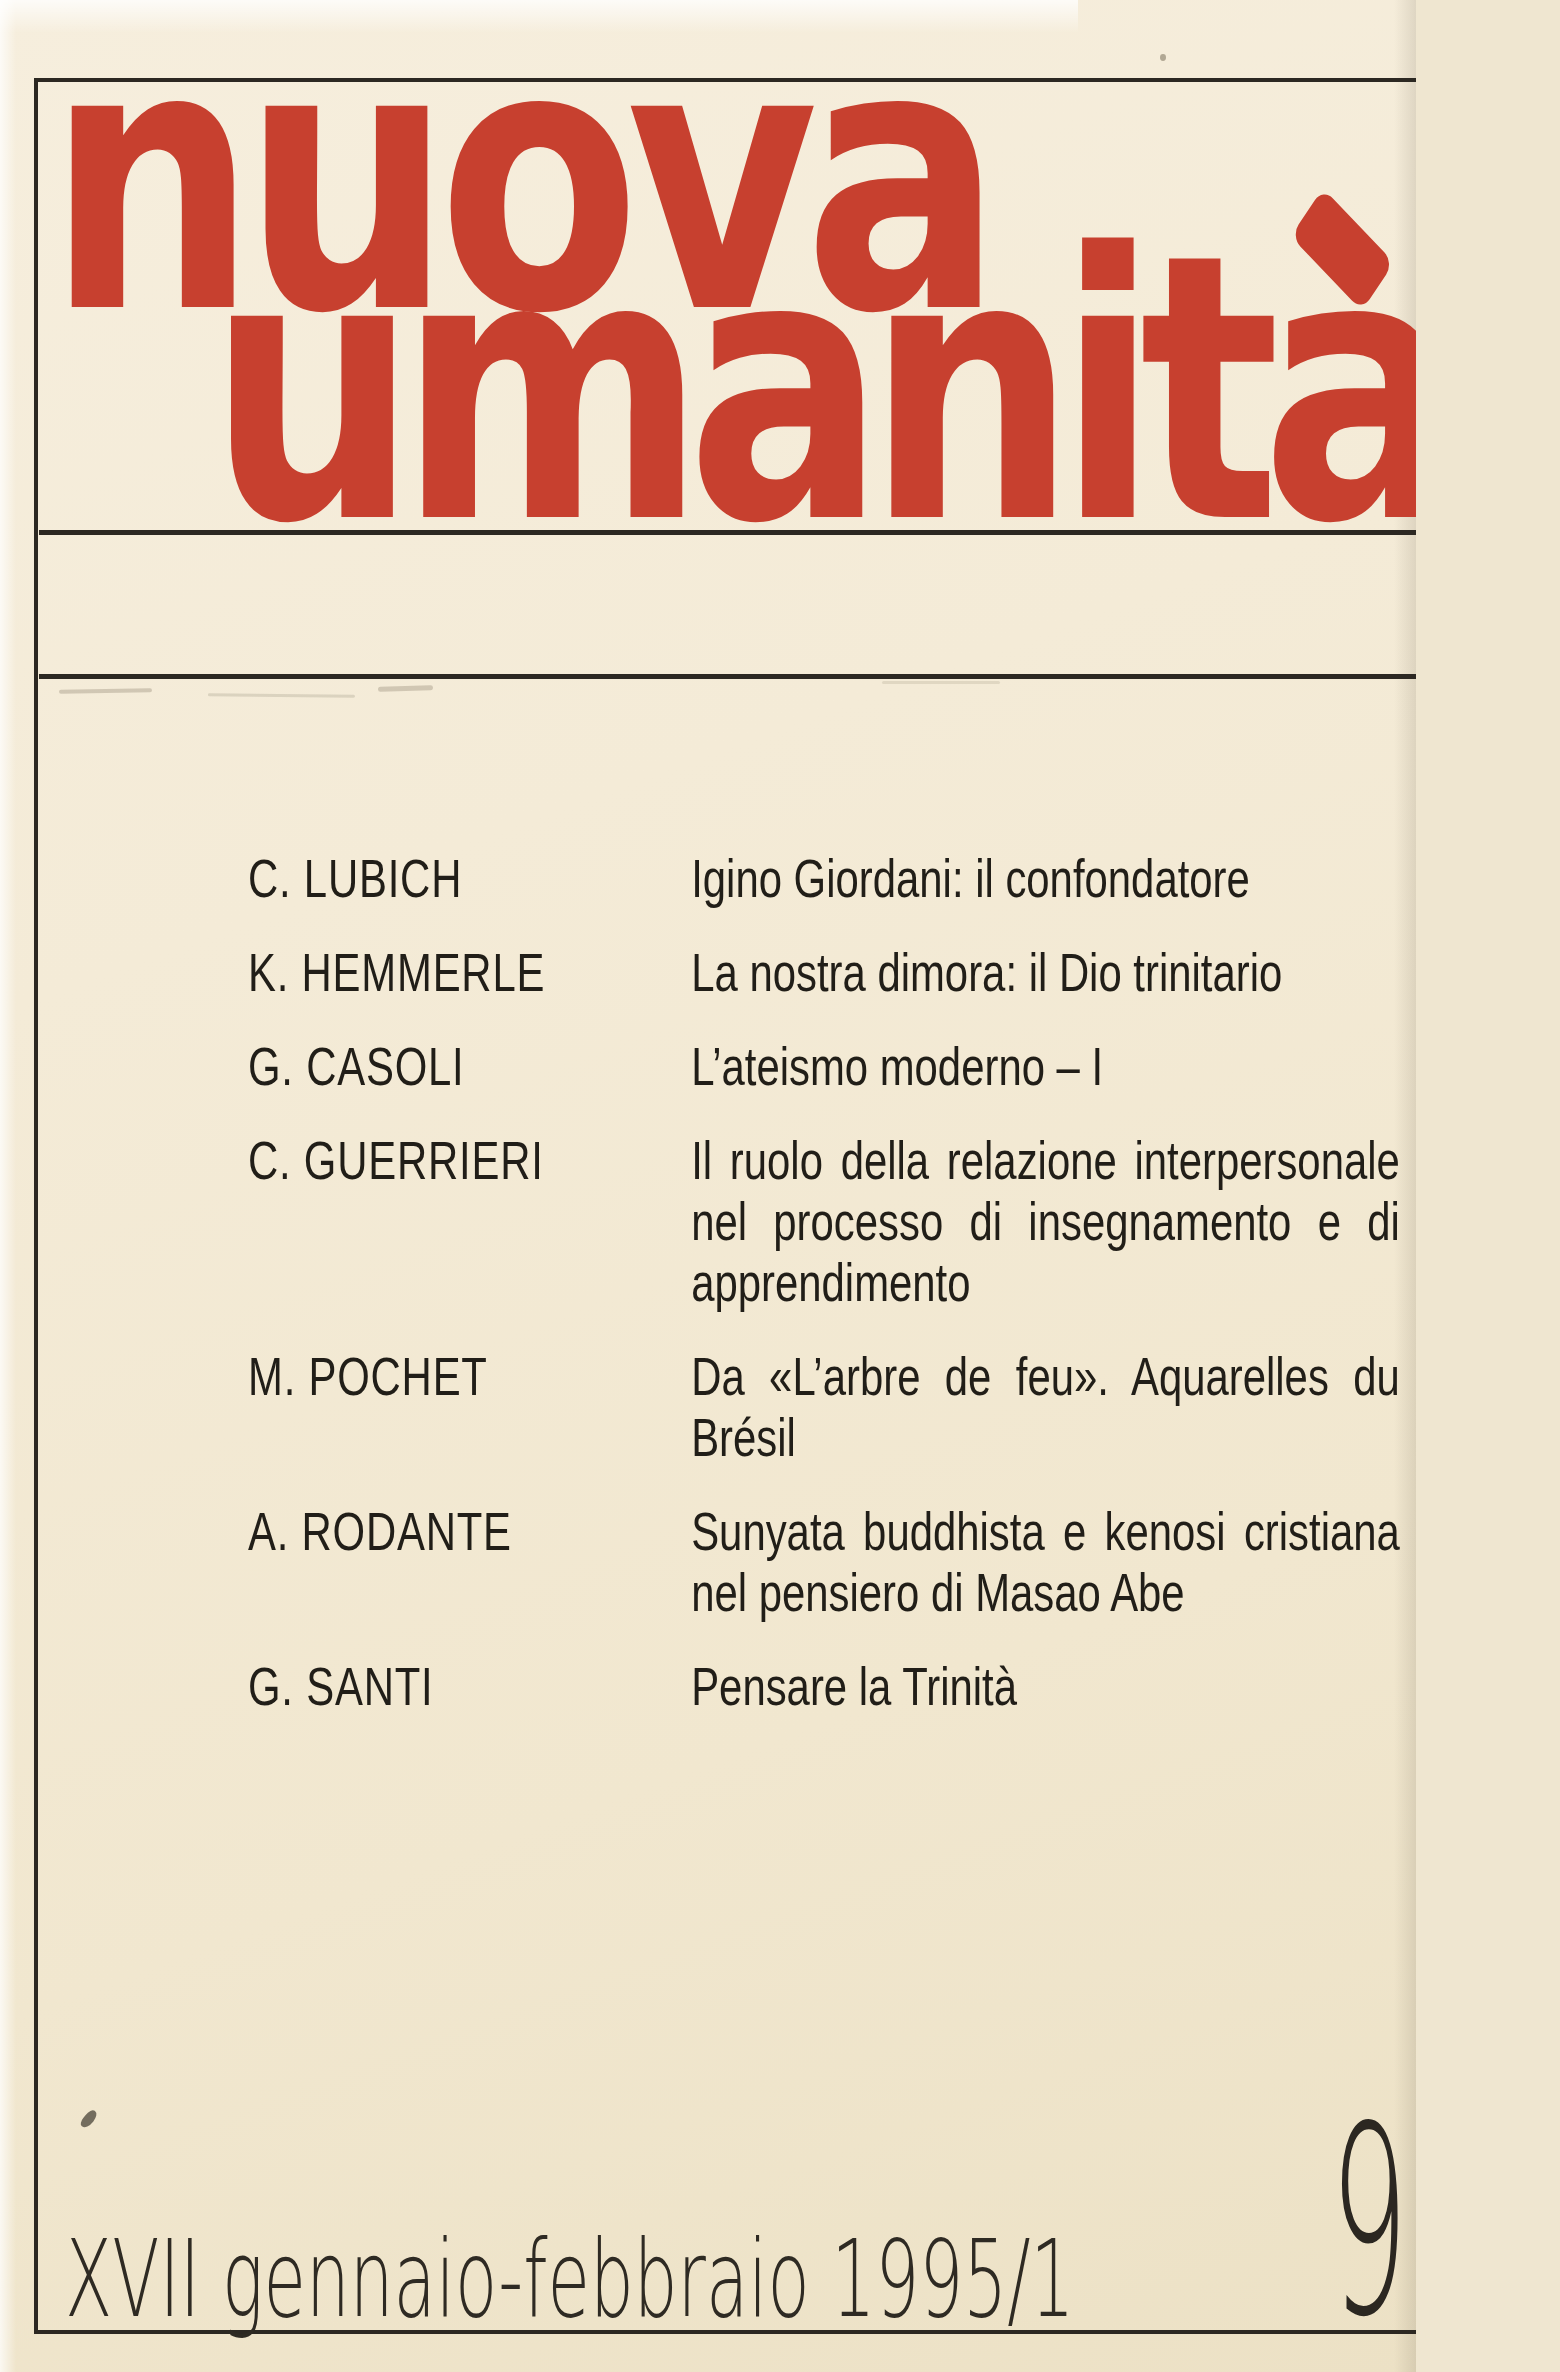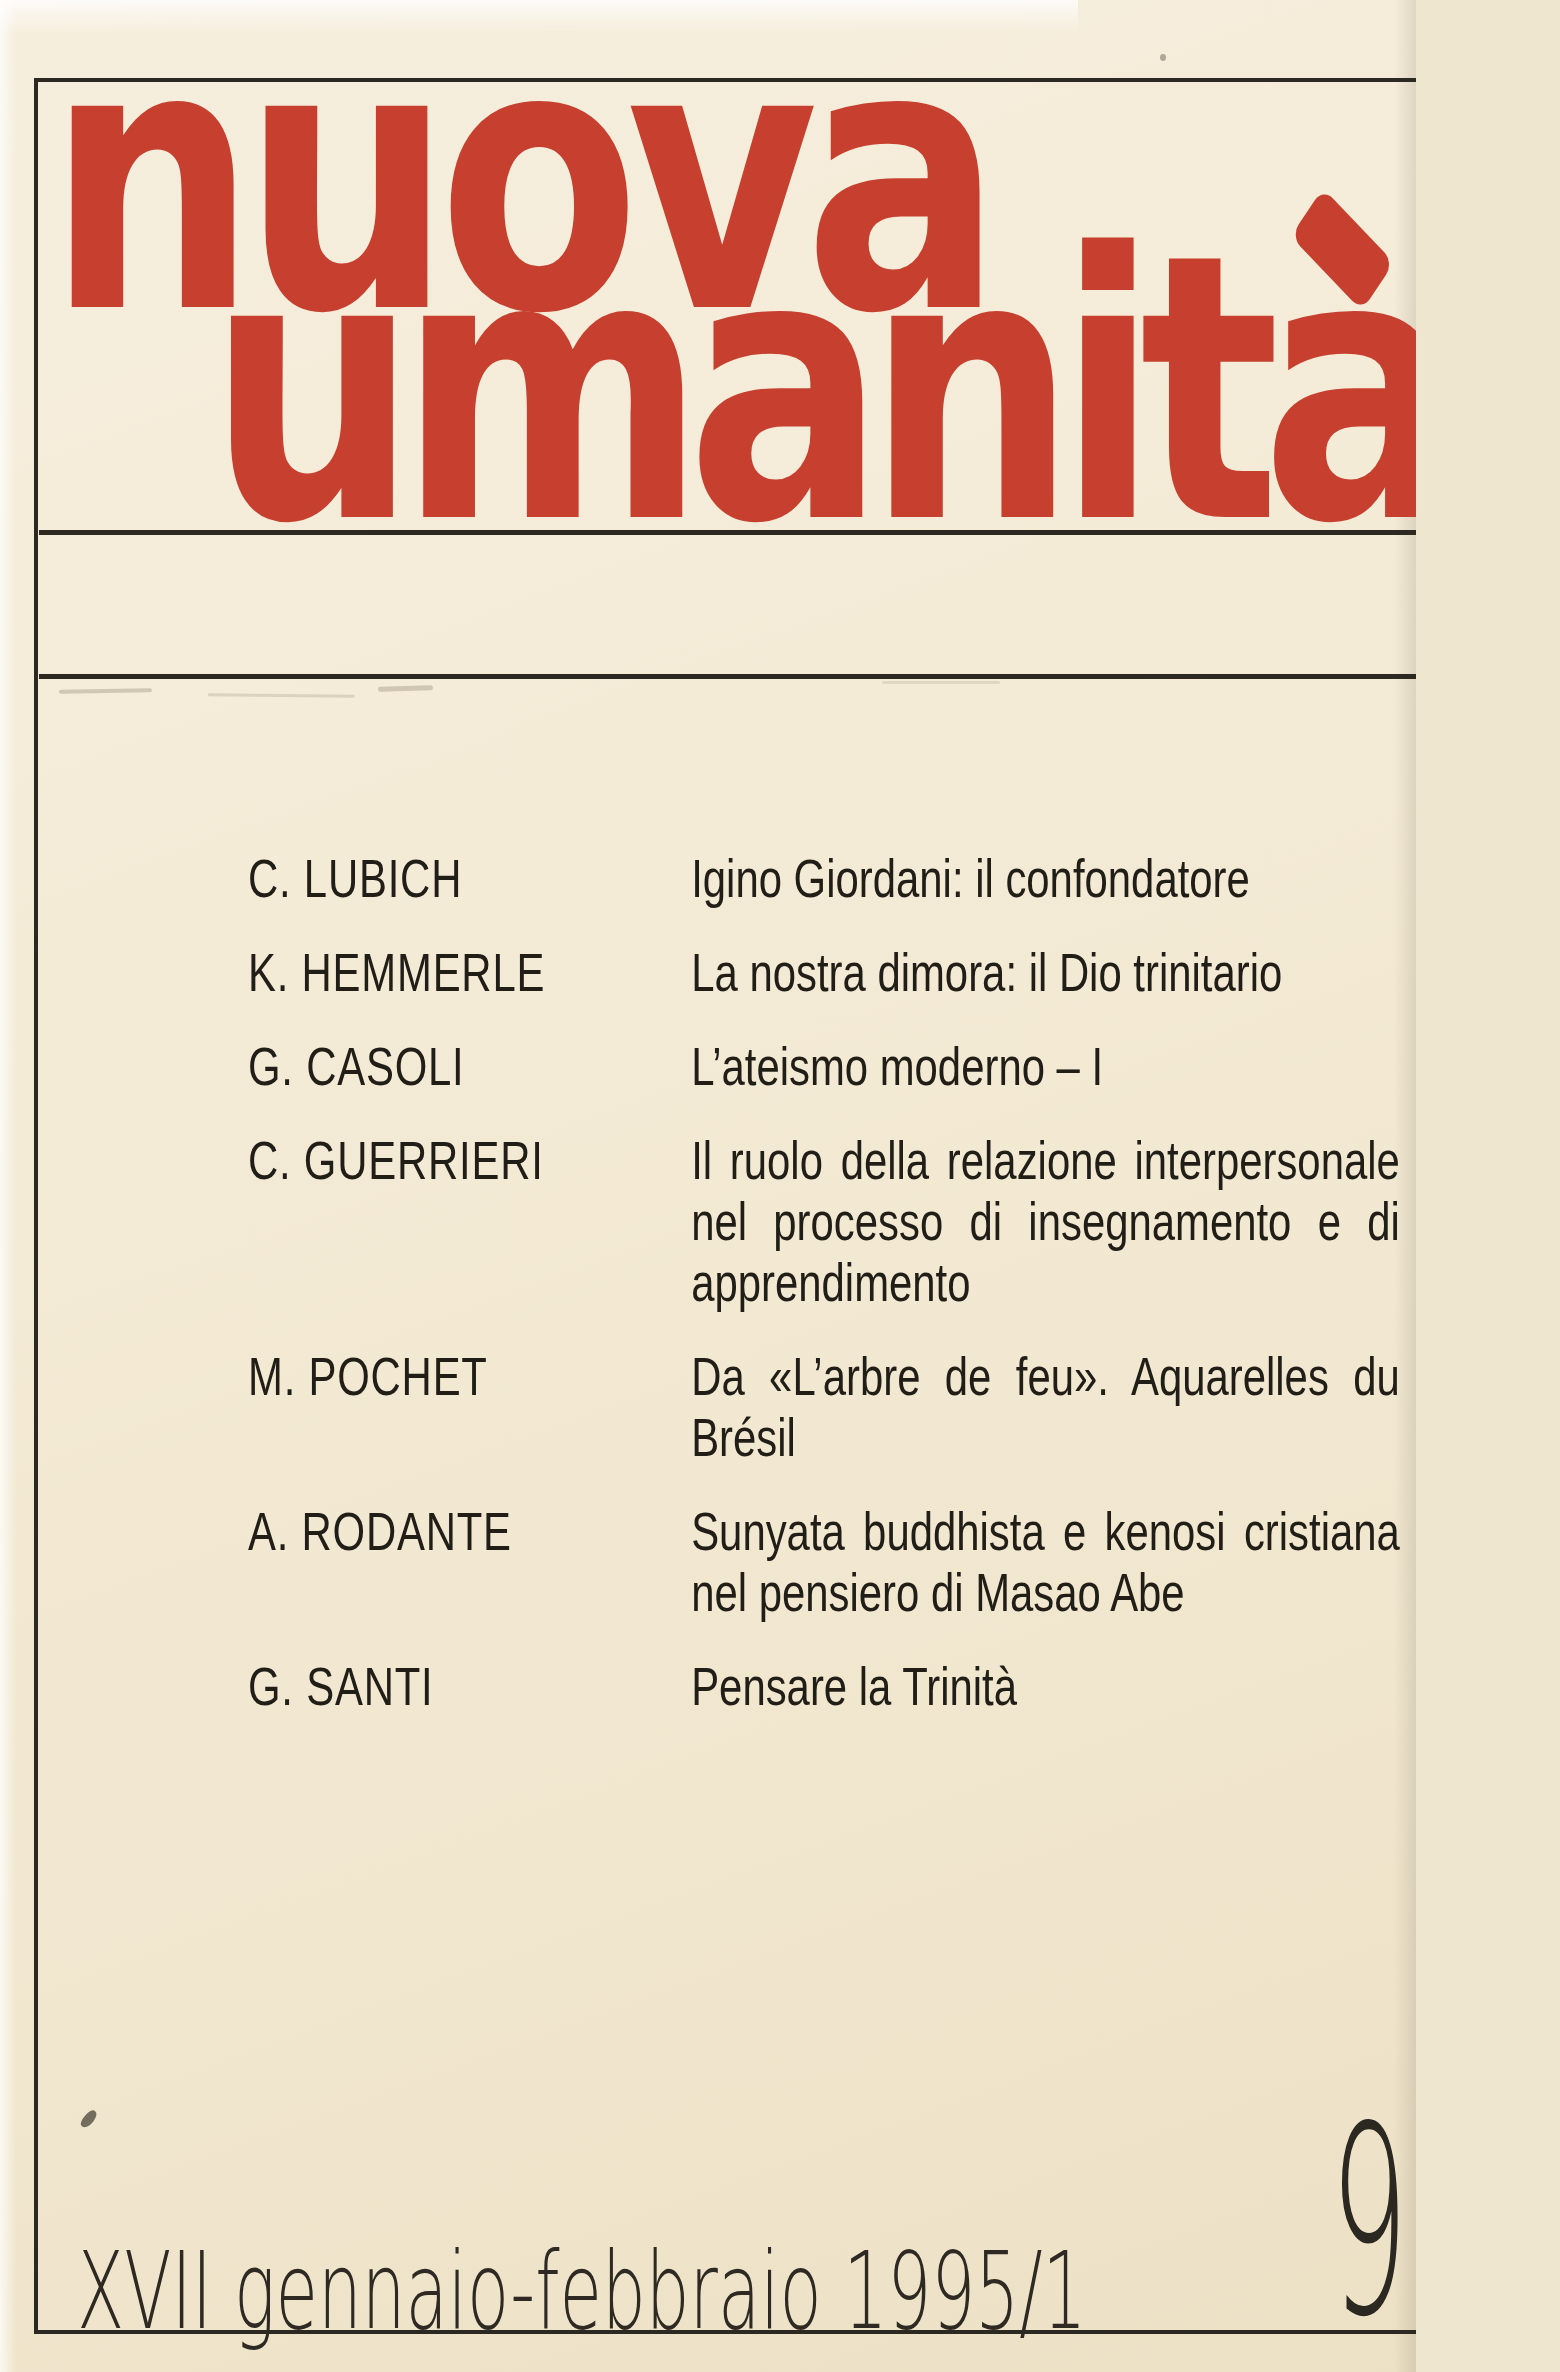--- a/index.html
+++ b/index.html
@@ -77,21 +77,21 @@
   .toc-row{display:grid;grid-template-columns:561px 897px;margin-bottom:33px;}
   .toc-author{
     font-size:53px;line-height:61px;letter-spacing:1px;white-space:nowrap;
   }
   .toc-title{
     font-size:53px;line-height:61px;
     text-align:justify;text-align-last:left;
   }
 
   
-  .footer{position:absolute;left:61px;top:2222px;margin:16px;white-space:nowrap;z-index:5;}
+  .footer{position:absolute;left:61px;top:2222px;margin:4px;white-space:nowrap;z-index:5;}
   .footer .stretch{
     display:inline-block;transform:scaleY(1.55);transform-origin:0 0;
     font-family:"DejaVu Sans","Liberation Sans",sans-serif;
     font-weight:200;font-size:69px;line-height:69px;letter-spacing:0px;
     color:#2e2a23;
   }
   .issue{position:absolute;left:1318px;top:2080px;margin:12px;white-space:nowrap;z-index:5;}
   .issue .stretch{
     display:inline-block;transform:scaleY(2.12);transform-origin:0 0;
     font-family:"DejaVu Sans","Liberation Sans",sans-serif;

